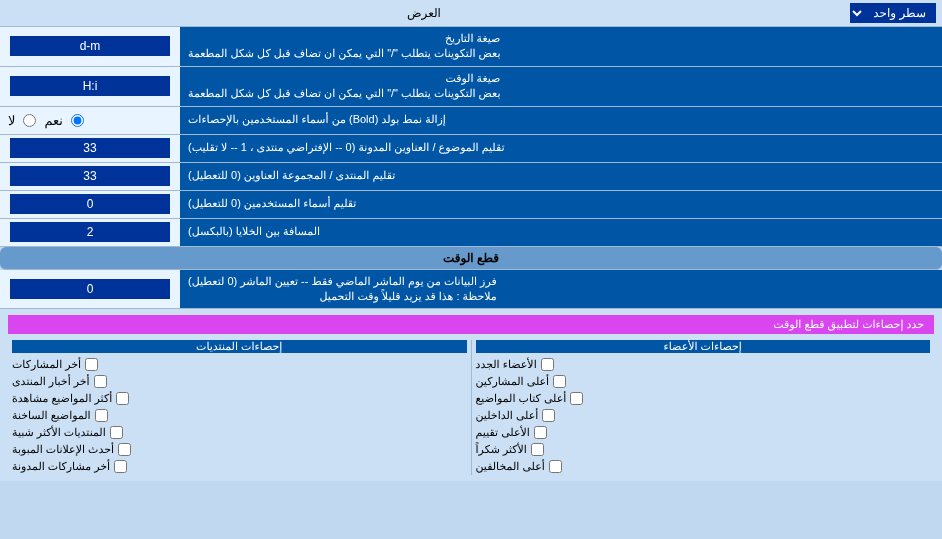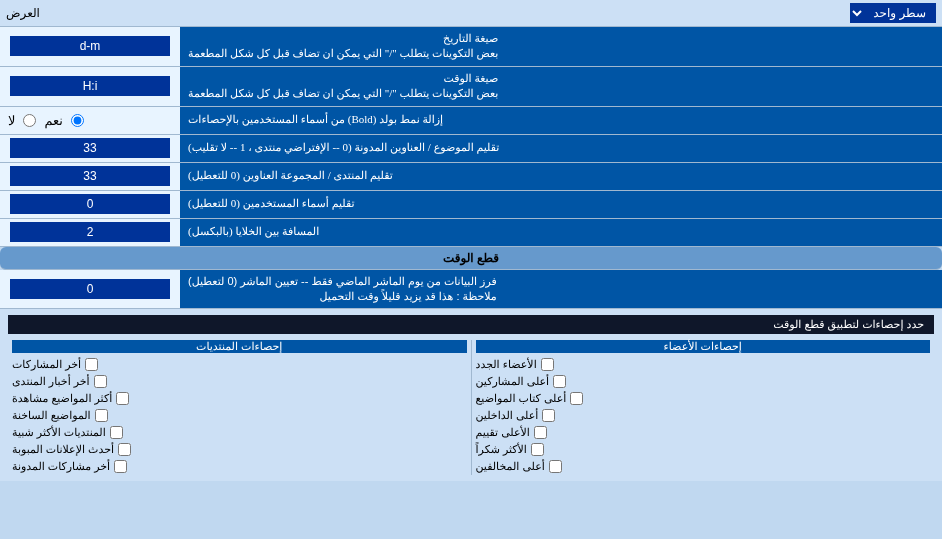--- a/index.html
+++ b/index.html
@@ -24,21 +24,20 @@
       background: #0055a5;
       color: #fff;
       padding: 4px 8px;
       flex: 1;
       text-align: right;
       display: flex;
       align-items: center;
       justify-content: flex-end;
       font-size: 11px;
       line-height: 1.4;
-      font-family: Liberation Serif, serif;
     }
     .row-input {
       background: #e8f4ff;
       border: none;
       padding: 2px 6px;
       min-width: 180px;
       text-align: center;
       display: flex;
       align-items: center;
       justify-content: center;
@@ -122,21 +121,21 @@
       padding: 3px 8px;
       text-align: center;
       font-size: 12px;
       width: 160px;
     }
     .stats-section {
       background: #cce0f5;
       padding: 6px 8px;
     }
     .stats-title {
-      background: #0f172a;
+      background: #d946ef;
       color: #fff;
       padding: 3px 10px;
       font-size: 11px;
       text-align: right;
       flex: 1;
     }
     .stats-columns {
       display: flex;
       gap: 0;
     }
@@ -174,21 +173,21 @@
       background: #a0b8d0;
     }
   </style>
 </head>
 <body>
 
 <div class="main-container">
 
   <div class="header-row">
     <select><option>سطر واحد</option><option>سطرين</option><option>ثلاثة أسطر</option></select>
-    <span style="flex:1; text-align:left; font-size:12px; padding-right:8px;">العرض</span>
+    <span style="flex:1; text-align:center; font-size:12px; padding-right:8px;">العرض</span>
   </div>
 
   <div class="row">
     <div class="row-label">
       <span style="white-space:pre-line;">صيغة التاريخ
 بعض التكوينات يتطلب "/" التي يمكن ان تضاف قبل كل شكل المطعمة</span>
     </div>
     <div class="row-input">
       <input type="text" value="d-m" style="">
     </div>

